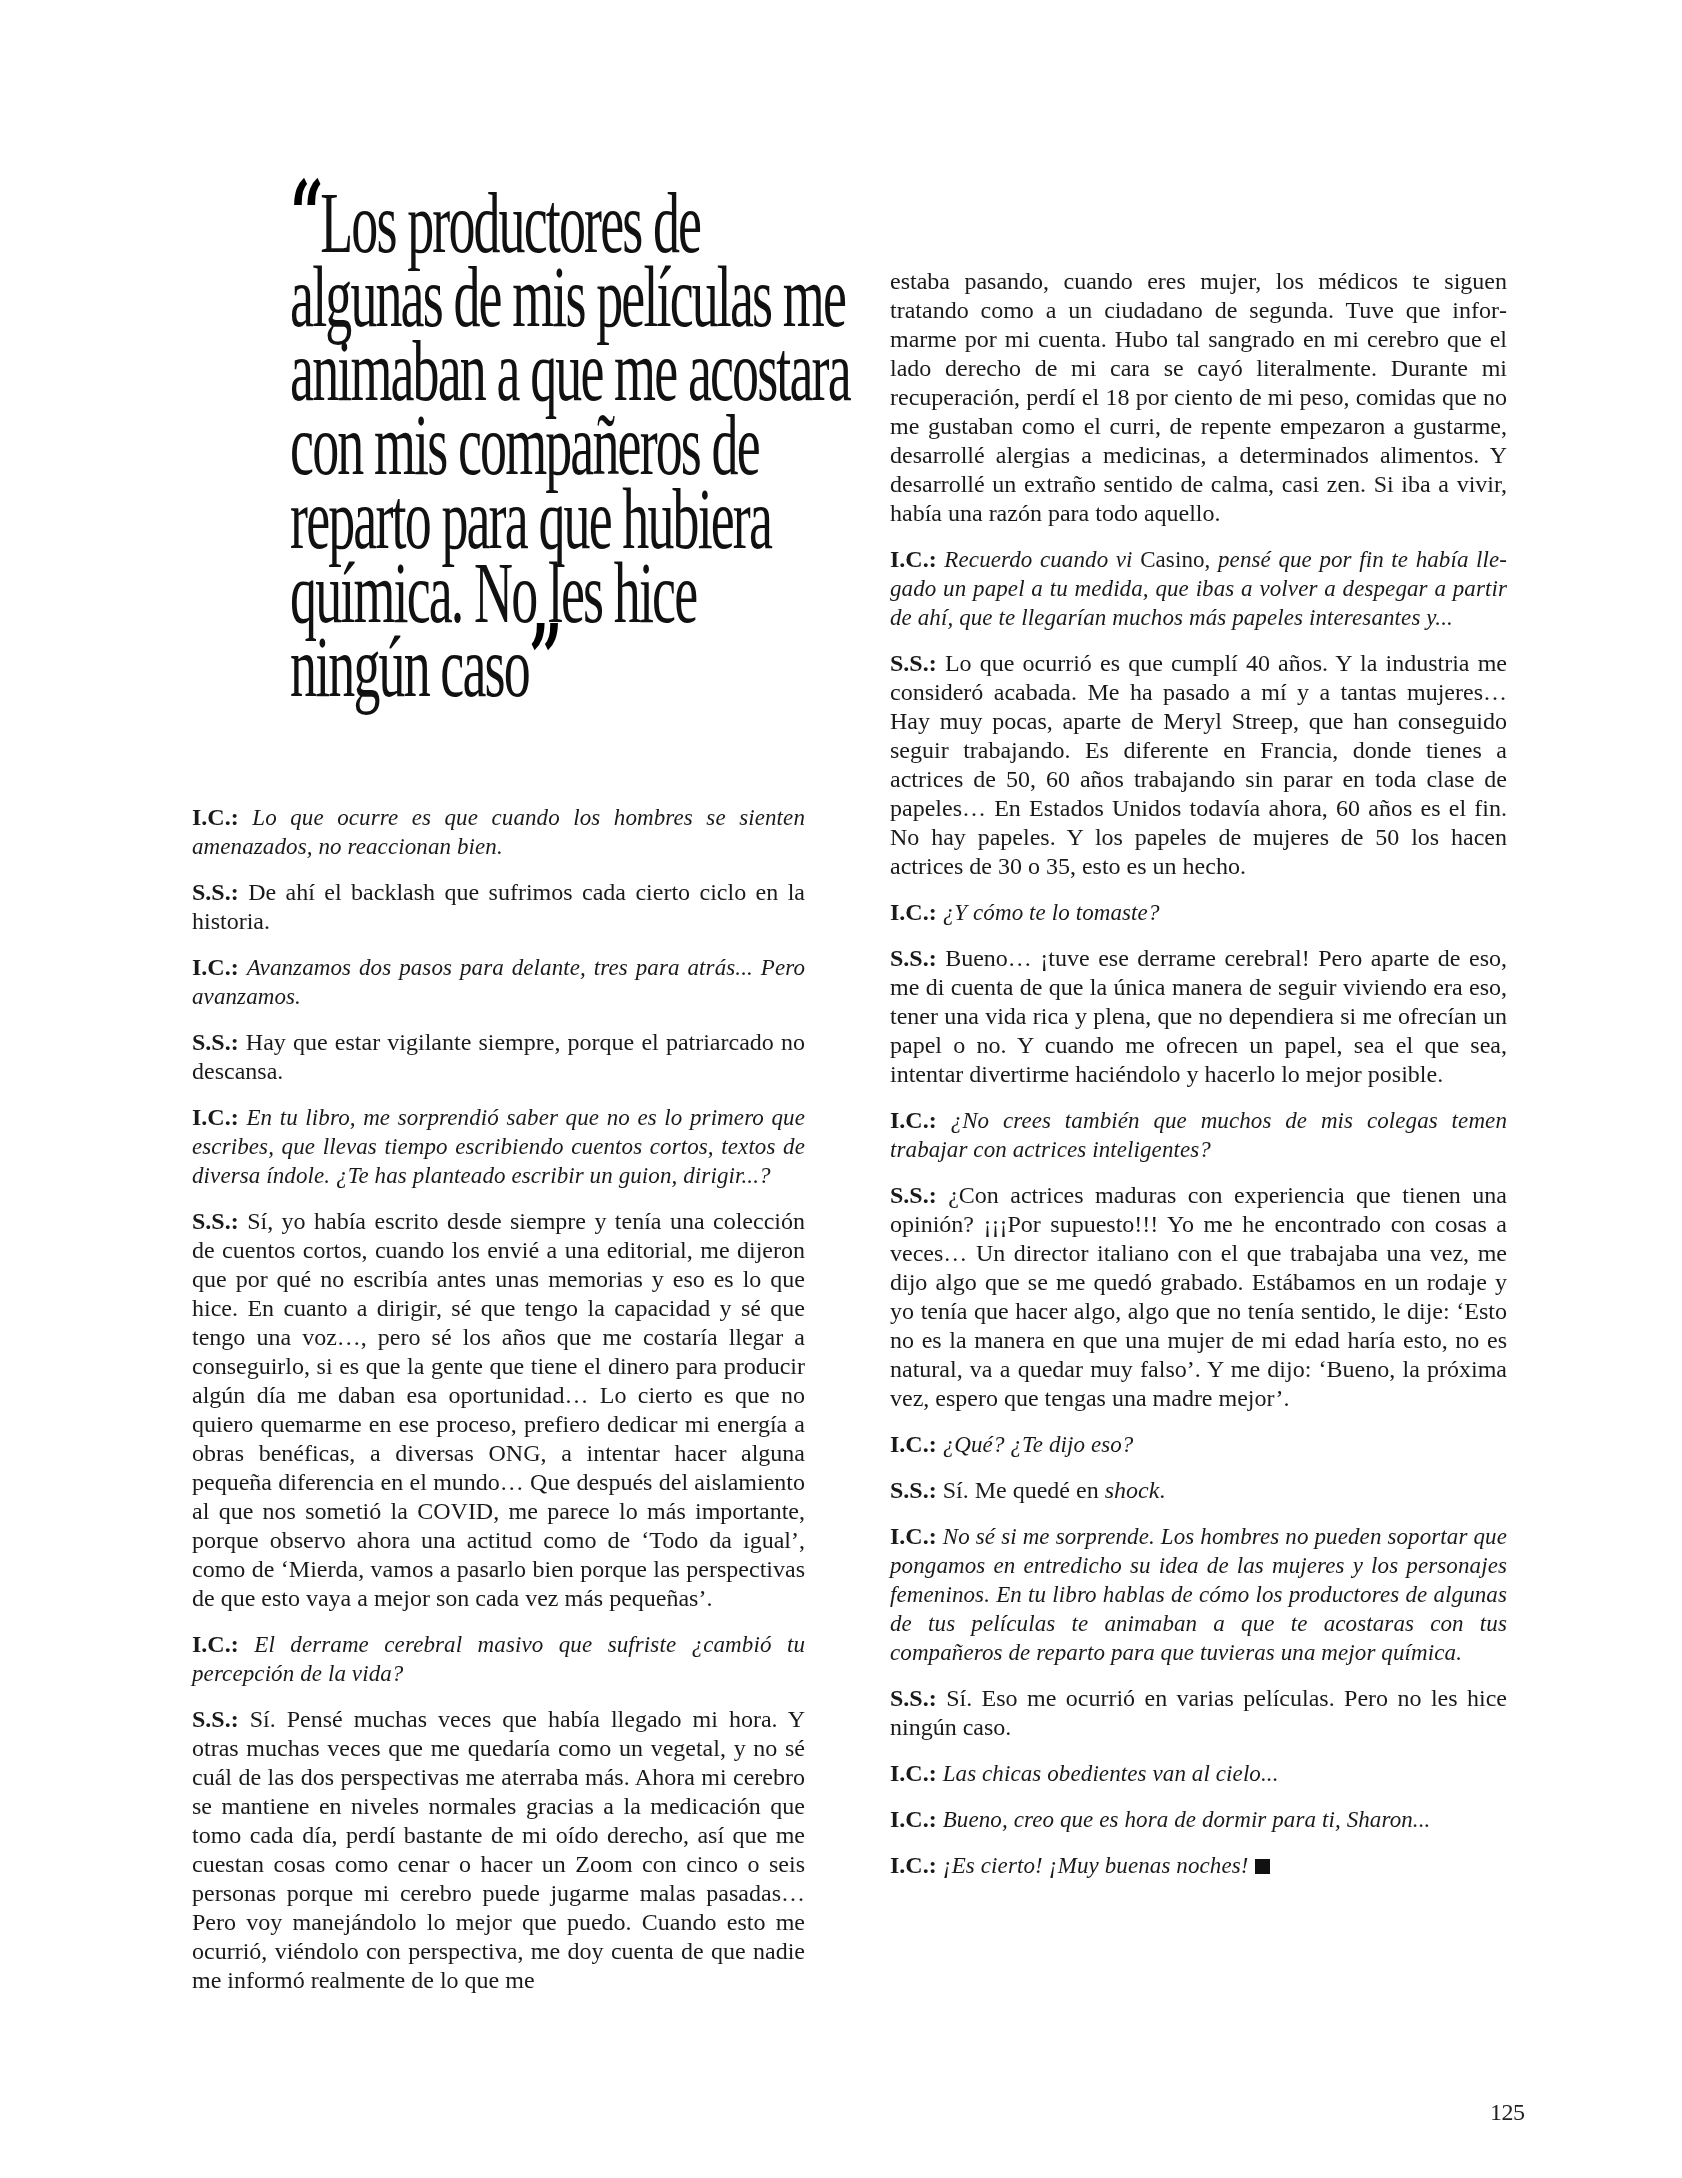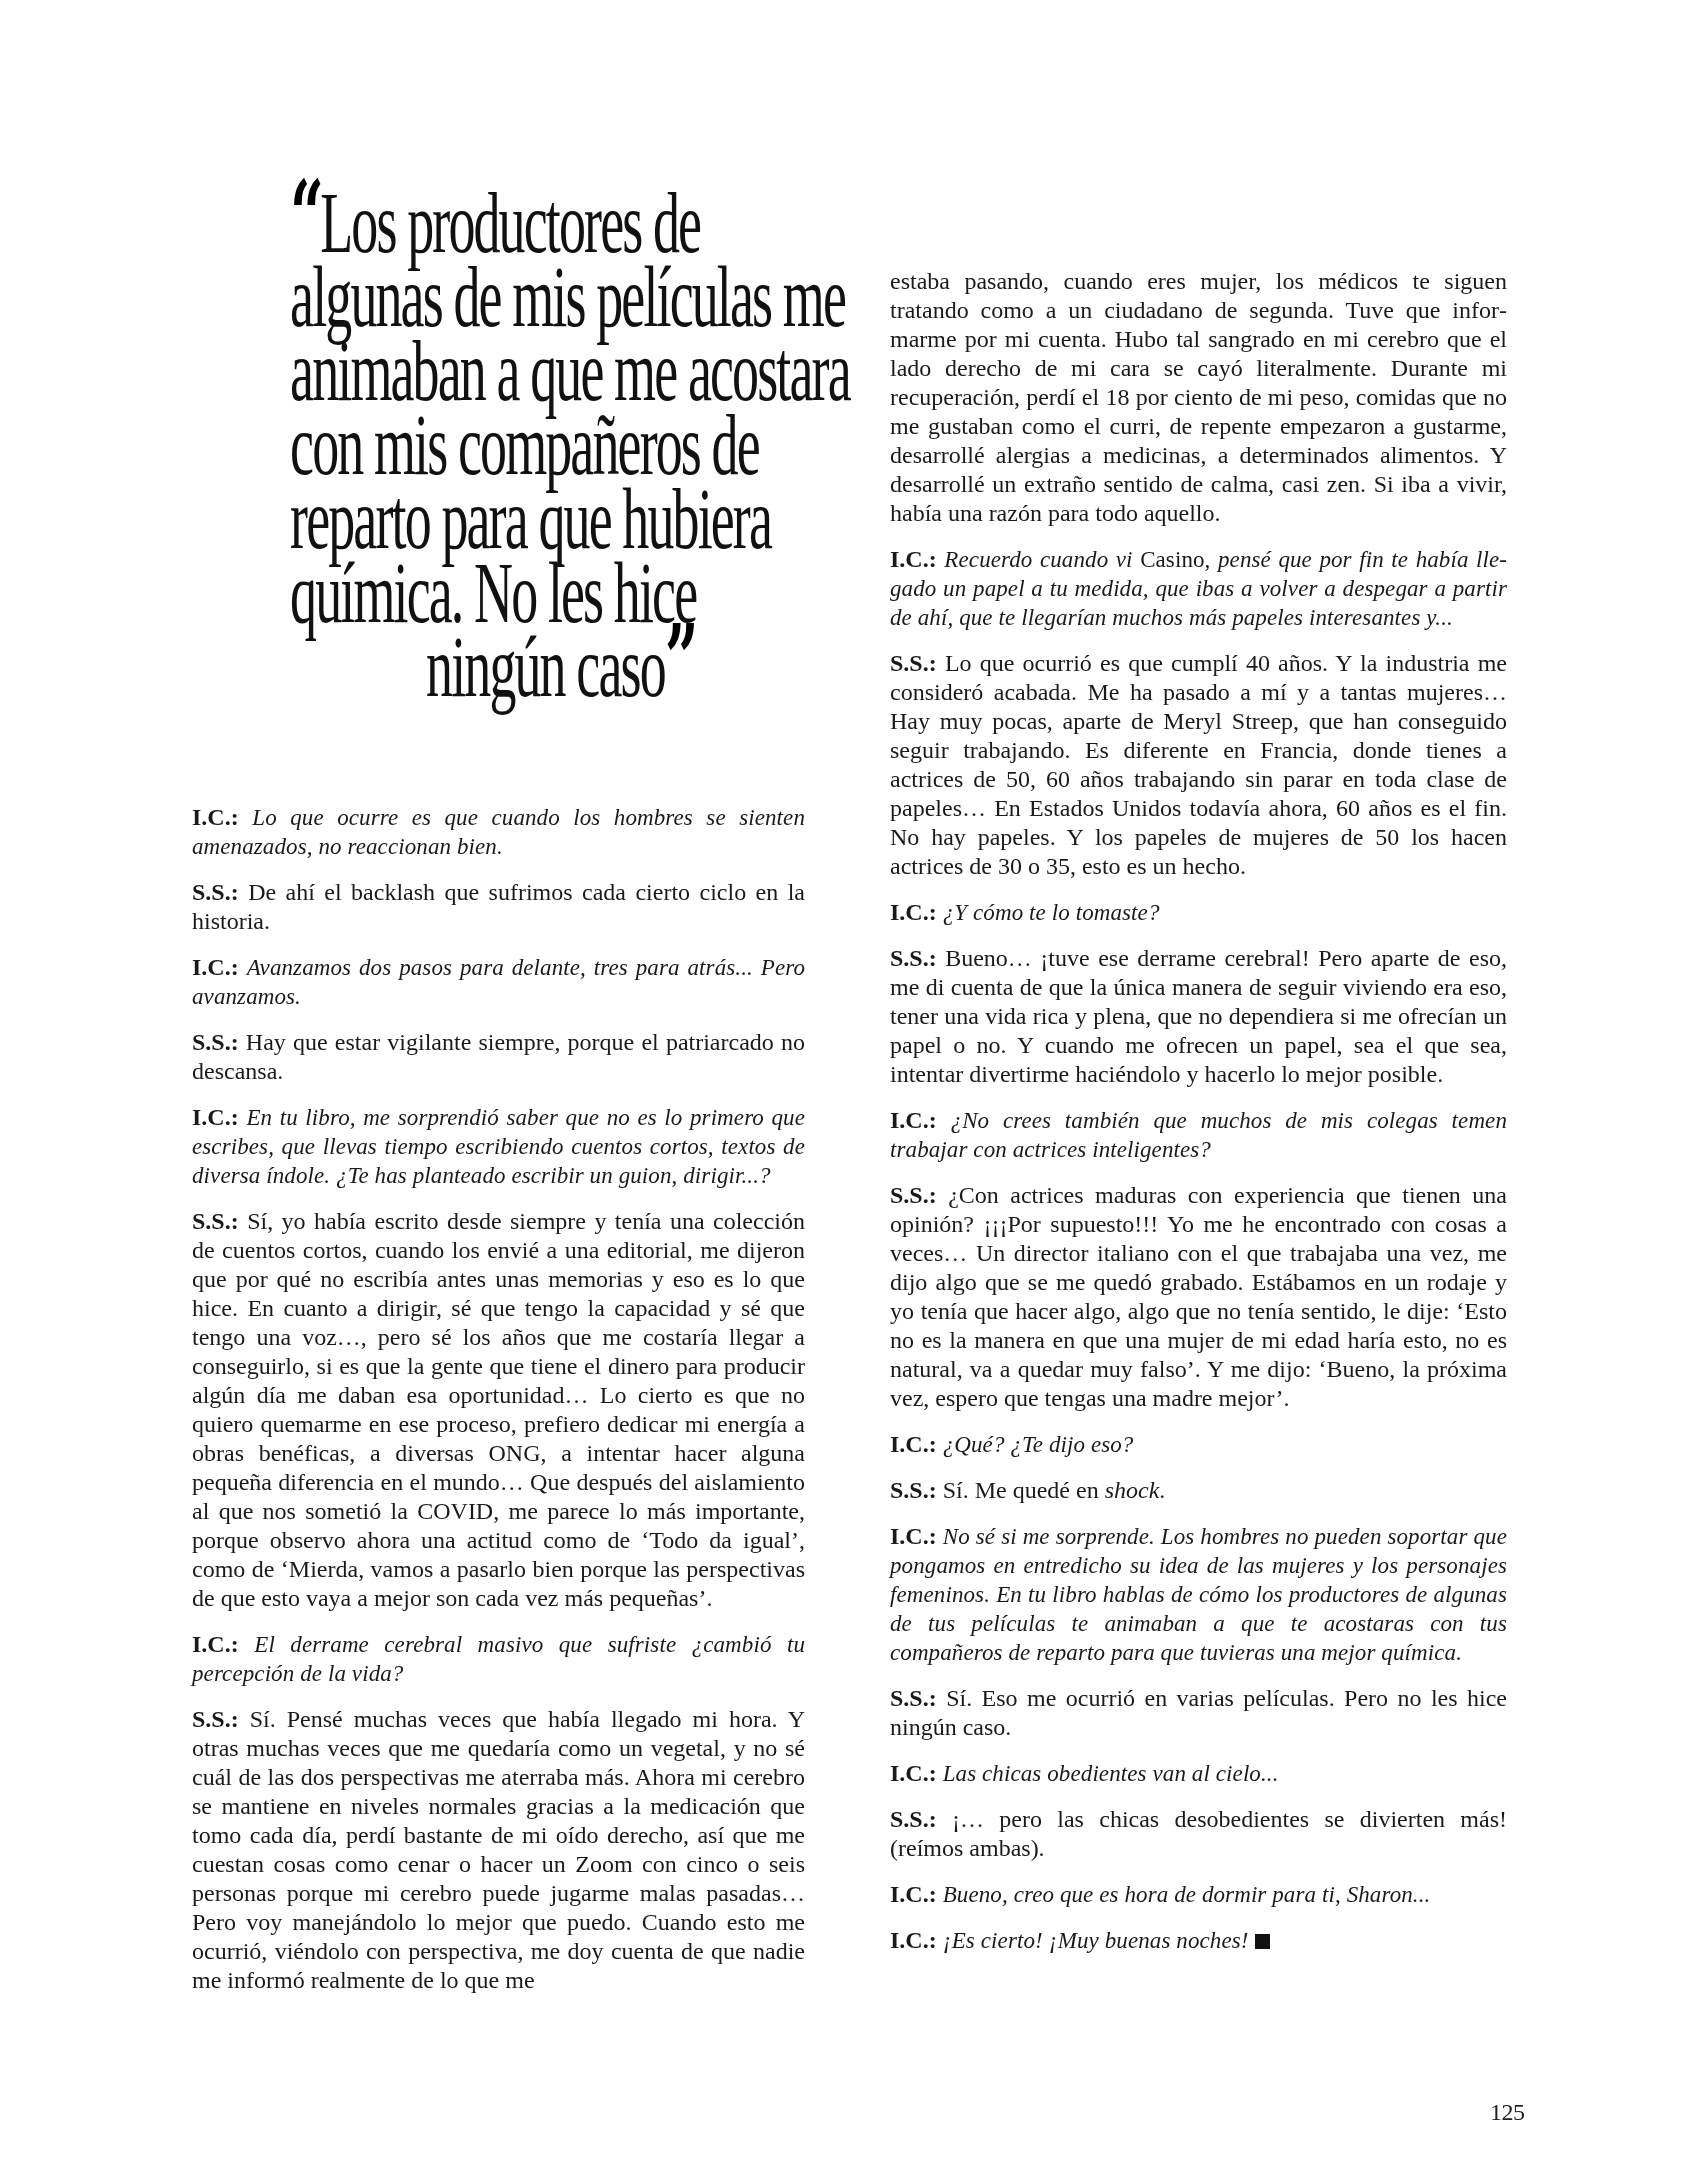--- a/index.html
+++ b/index.html
@@ -1,21 +1,21 @@
 <!DOCTYPE html>
 <html><head>
 <meta charset="utf-8">
 <style>
   html, body { margin: 0; padding: 0; background: #ffffff; }
   body { width: 1682px; height: 2178px; position: relative; overflow: hidden;
          font-family: "Liberation Serif", "DejaVu Serif", serif; color: #1a1a1a; }
 
   .pullquote {
     position: absolute; left: 166px; top: 186px; width: 653px;
-    text-align: right;
+    text-align: left;
   }
   .pq-line {
     display: block; height: 74px; line-height: 74px;
     font-family: "Liberation Serif", serif;
     font-size: 87px; letter-spacing: -3px; white-space: nowrap;
     transform: scaleX(0.62); transform-origin: center;
     color: #111;
   }
   .pq-mark {
     font-family: "DejaVu Serif", serif; font-weight: bold;
@@ -72,19 +72,18 @@
     <p class="para"><span class="speaker">S.S.:</span> <span><span>Lo que ocurrió es que cumplí 40 años. Y la indus­tria me consideró acabada. Me ha pasado a mí y a tantas mujeres… Hay muy pocas, aparte de Meryl Streep, que han conseguido seguir trabajando. Es diferente en Francia, donde tienes a actrices de 50, 60 años trabajando sin parar en toda clase de papeles… En Estados Unidos todavía ahora, 60 años es el fin. No hay papeles. Y los papeles de mujeres de 50 los hacen actrices de 30 o 35, esto es un hecho.</span></span></p>
     <p class="para"><span class="speaker">I.C.:</span> <span class="q"><span>¿Y cómo te lo tomaste?</span></span></p>
     <p class="para"><span class="speaker">S.S.:</span> <span><span>Bueno… ¡tuve ese derrame cerebral! Pero aparte de eso, me di cuenta de que la única manera de seguir viviendo era eso, tener una vida rica y plena, que no dependiera si me ofrecían un papel o no. Y cuando me ofrecen un papel, sea el que sea, intentar divertirme haciéndolo y hacerlo lo mejor posible.</span></span></p>
     <p class="para"><span class="speaker">I.C.:</span> <span class="q"><span>¿No crees también que muchos de mis colegas temen trabajar con actrices inteligentes?</span></span></p>
     <p class="para"><span class="speaker">S.S.:</span> <span><span>¿Con actrices maduras con experiencia que tienen una opinión? ¡¡¡Por supuesto!!! Yo me he encontrado con cosas a veces… Un director italiano con el que trabajaba una vez, me dijo algo que se me quedó grabado. Estábamos en un rodaje y yo tenía que hacer algo, algo que no tenía sentido, le dije: ‘Esto no es la manera en que una mujer de mi edad haría esto, no es natural, va a quedar muy falso’. Y me dijo: ‘Bueno, la próxima vez, espero que tengas una madre mejor’.</span></span></p>
     <p class="para"><span class="speaker">I.C.:</span> <span class="q"><span>¿Qué? ¿Te dijo eso?</span></span></p>
     <p class="para"><span class="speaker">S.S.:</span> <span><span>Sí. Me quedé en </span><span style="font-style: italic;">shock</span><span>.</span></span></p>
     <p class="para"><span class="speaker">I.C.:</span> <span class="q"><span>No sé si me sorprende. Los hombres no pueden soportar que pongamos en entredicho su idea de las mujeres y los personajes femeninos. En tu libro hablas de cómo los productores de algunas de tus películas te animaban a que te acostaras con tus compañeros de reparto para que tuvieras una mejor química.</span></span></p>
     <p class="para"><span class="speaker">S.S.:</span> <span><span>Sí. Eso me ocurrió en varias películas. Pero no les hice ningún caso.</span></span></p>
     <p class="para"><span class="speaker">I.C.:</span> <span class="q"><span>Las chicas obedientes van al cielo...</span></span></p>
-    <p class="para"><span class="speaker">S.S.:</span> <span><span>¡… pero las chicas desobedientes se divierten más! (reímos ambas).</span></span></p>
     <p class="para"><span class="speaker">I.C.:</span> <span class="q"><span>Bueno, creo que es hora de dormir para ti, Sharon...</span></span></p>
     <p class="para"><span class="speaker">I.C.:</span> <span class="q"><span>¡Es cierto! ¡Muy buenas noches!</span></span><span class="end-mark"></span></p>
   </div>
 
 <div class="page-number">125</div>
 
 
 </body></html>

